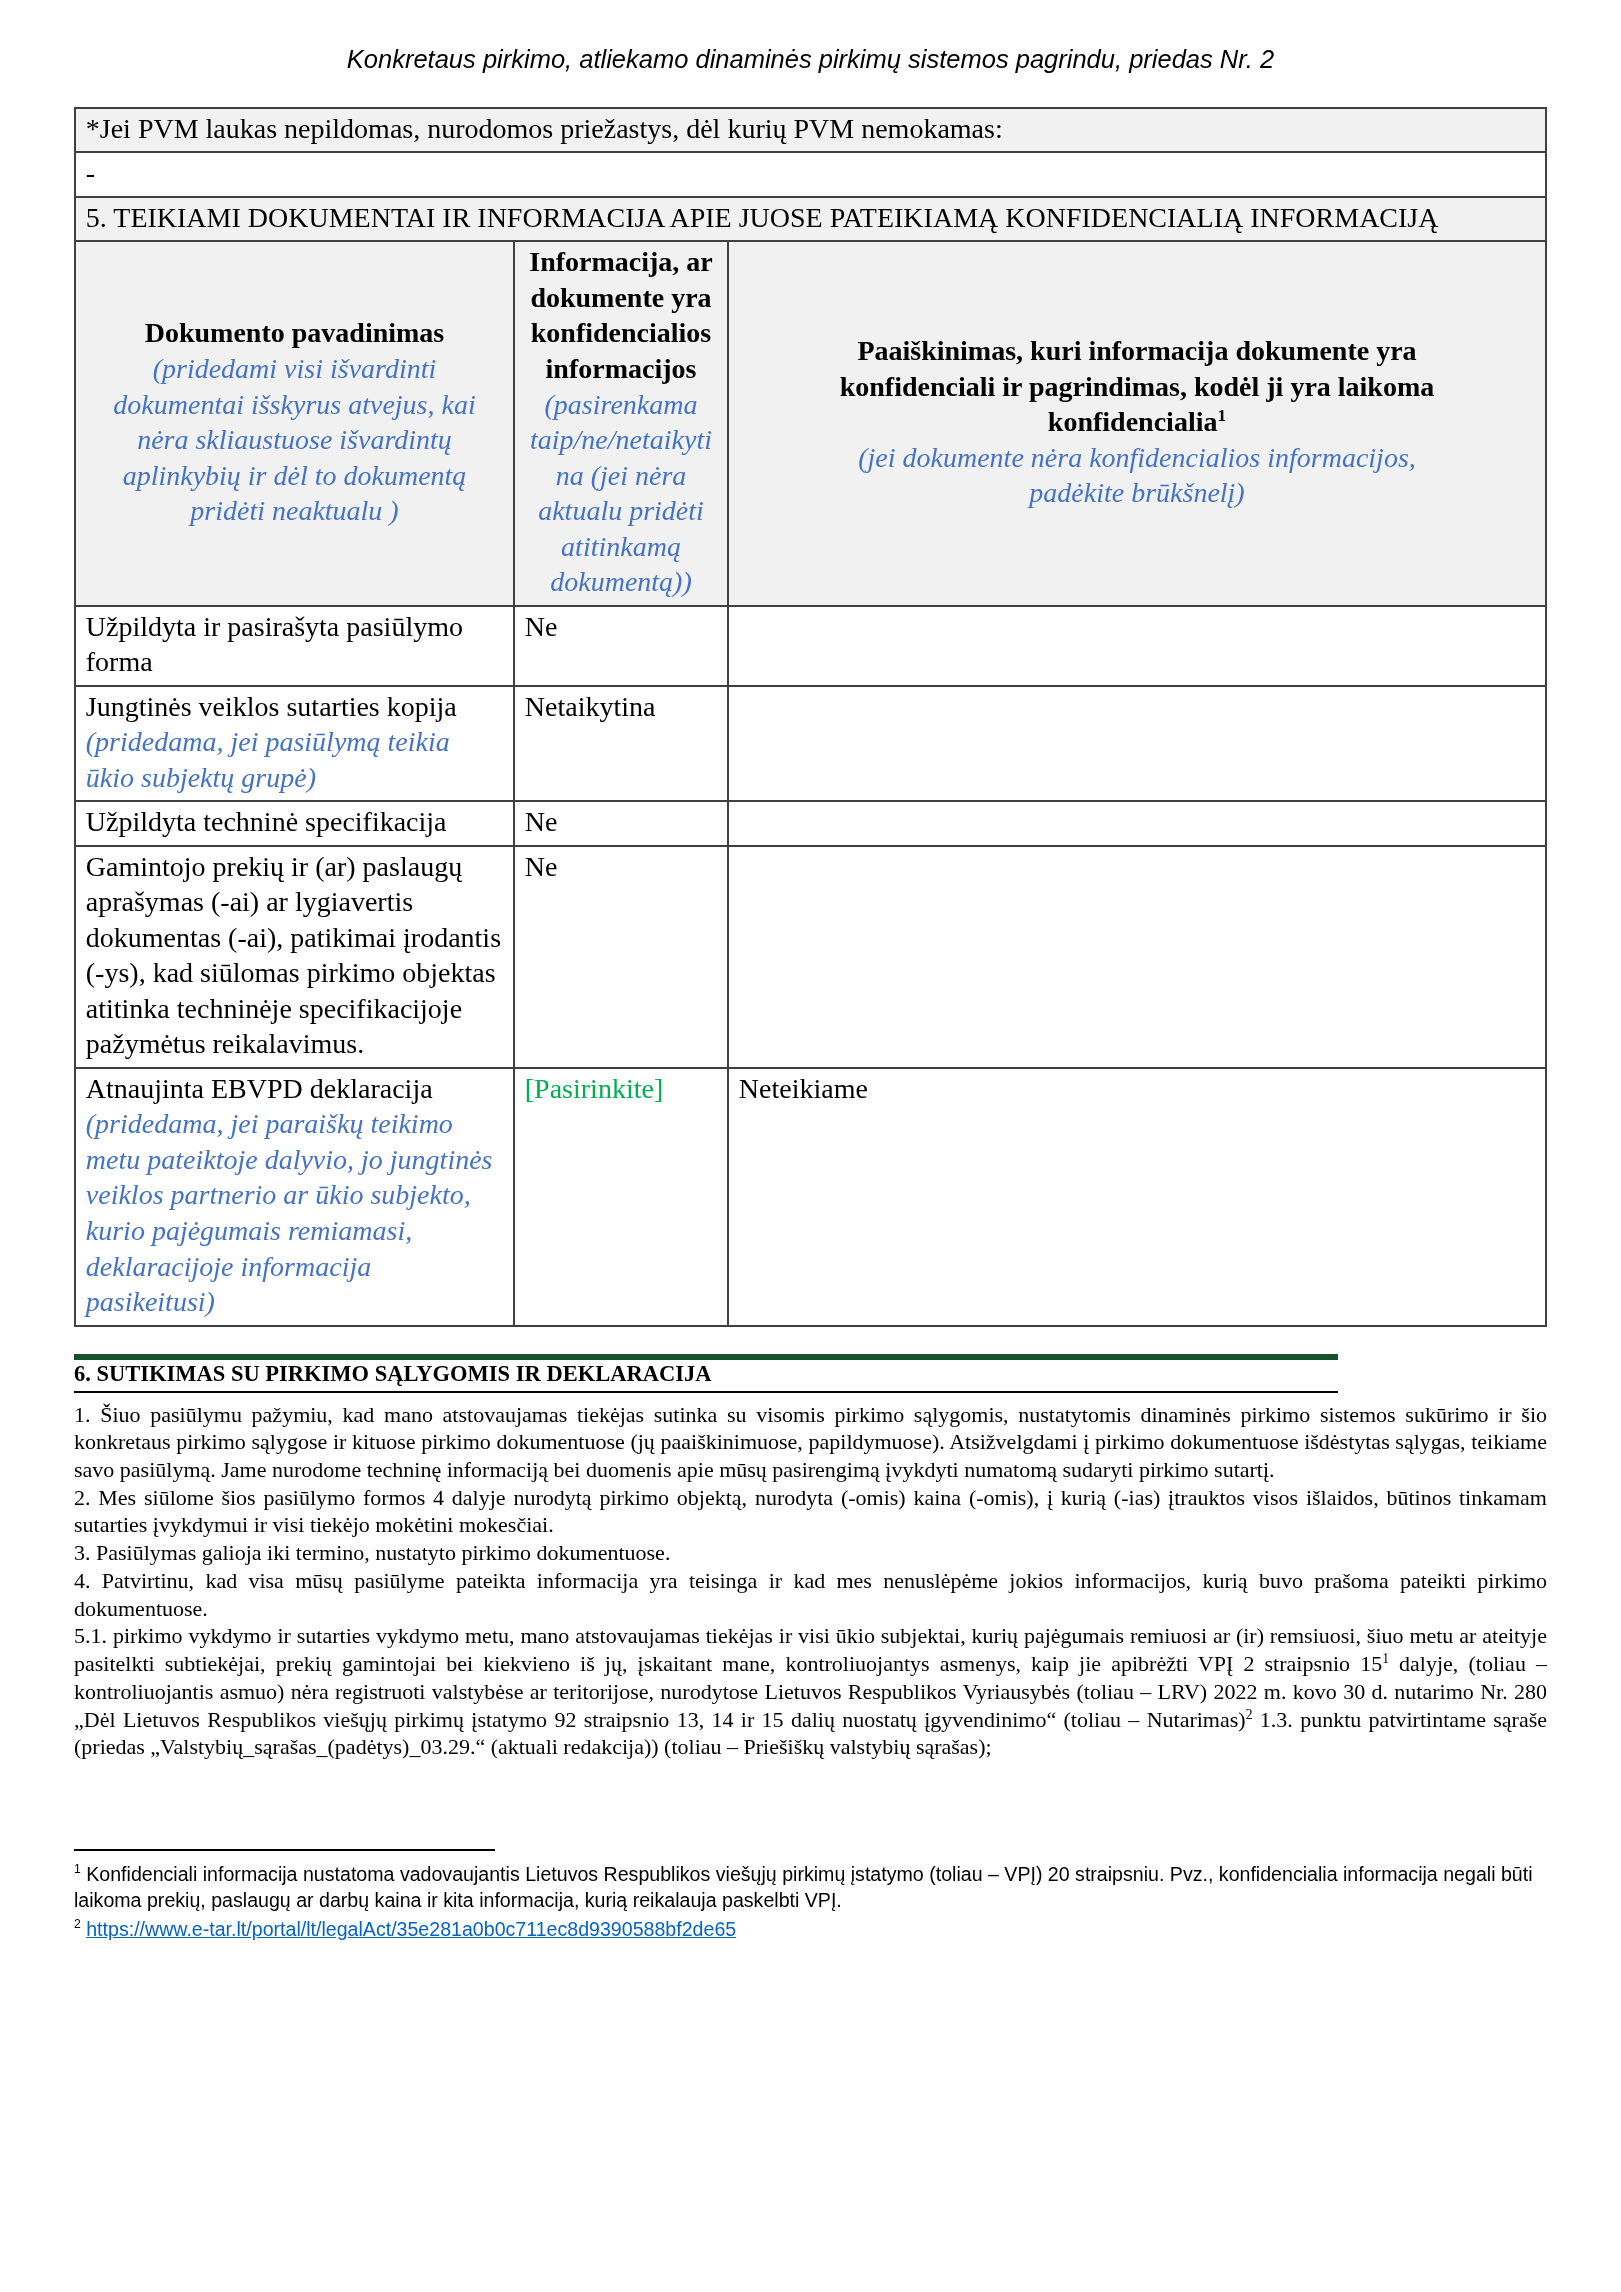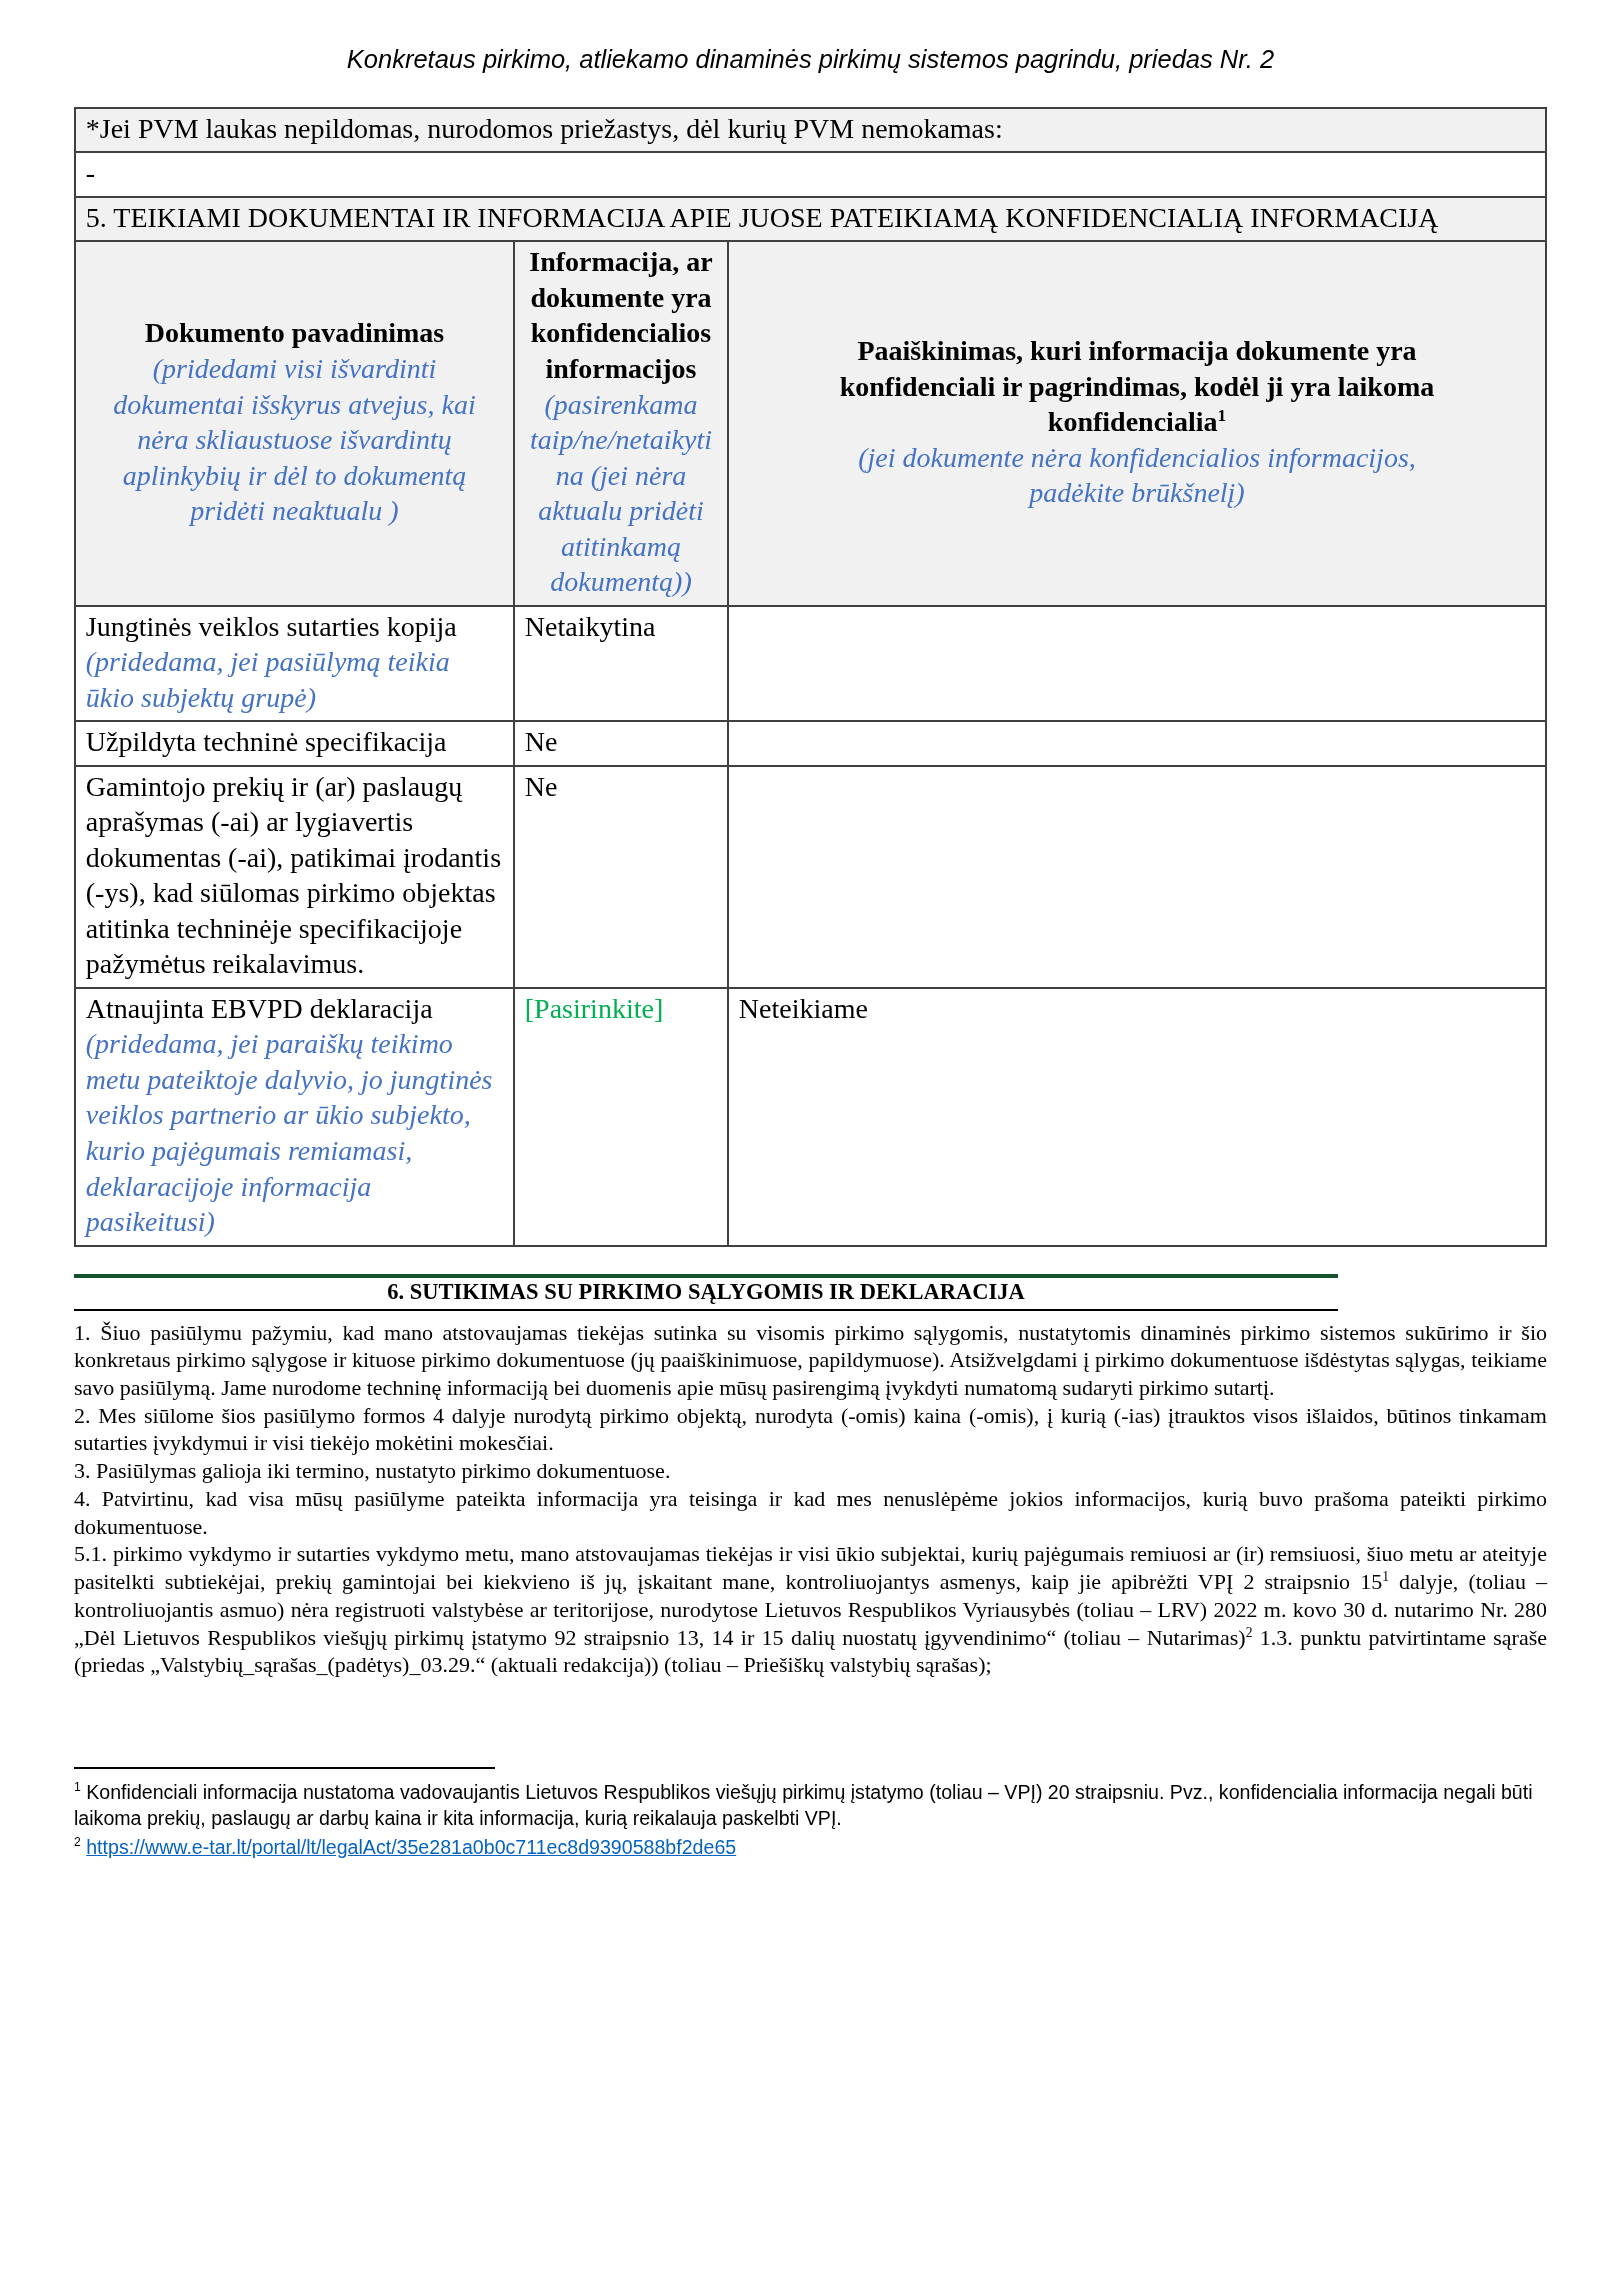--- a/index.html
+++ b/index.html
@@ -29,22 +29,22 @@
   .note { color:#4472C4; font-style:italic; }
   th .note { text-align:center; display:block; }
   .hdr-constrain { max-width:608px; margin-left:auto; margin-right:auto; }
 
   .name-cell { text-align:justify; }
   .status-cell.green { color:#00B050; cursor:pointer; }
   .expl-cell { text-align:left; }
 
   .section6 {
     width:1264px; margin:27.4px 0 7.8px 0;
-    border-top:4px solid #14532d; border-bottom:2px solid #000;
-    font-weight:bold; font-size:22.5px; text-align:center; padding:1px 0 3.9px 0;
+    border-top:6px solid #14532d; border-bottom:2px solid #000;
+    font-weight:bold; font-size:22.5px; text-align:left; padding:1px 0 3.9px 0;
   }
 
   .body-par { font-size:22px; line-height:1.26; text-align:justify; margin:0; }
   sup { font-size:0.62em; line-height:0; vertical-align:super; }
 
   .footnote-block {
     margin-top:88px; font-family:"Liberation Sans", sans-serif;
     font-size:19.6px; line-height:1.35;
   }
   .fn-rule { width:421px; border-top:2px solid #000; height:0; margin-bottom:9.8px; }
@@ -84,20 +84,25 @@
             <div class="col-title">Informacija, ar dokumente yra konfidencialios informacijos</div>
             <span class="note">(pasirenkama taip/ne/netaikytina (jei nėra aktualu pridėti atitinkamą dokumentą))</span>
           </th>
           <th class="shaded">
             <div class="col-title hdr-constrain">
               <span>Paaiškinimas, kuri informacija dokumente yra konfidenciali ir pagrindimas, kodėl ji yra laikoma konfidencialia</span><sup>1</sup>
             </div>
             <span class="note hdr-constrain">(jei dokumente nėra konfidencialios informacijos, padėkite brūkšnelį)</span>
           </th>
         </tr>
+      <tr>
+            <td class="name-cell"><span>Užpildyta ir pasirašyta pasiūlymo forma</span></td>
+            <td class="status-cell">Ne</td>
+            <td class="expl-cell"></td>
+          </tr>
           <tr>
             <td class="name-cell"><span>Jungtinės veiklos sutarties kopija</span> <span class="note">(pridedama, jei pasiūlymą teikia ūkio subjektų grupė)</span></td>
             <td class="status-cell">Netaikytina</td>
             <td class="expl-cell"></td>
           </tr>
           <tr>
             <td class="name-cell"><span>Užpildyta techninė specifikacija</span></td>
             <td class="status-cell">Ne</td>
             <td class="expl-cell"></td>
           </tr>

